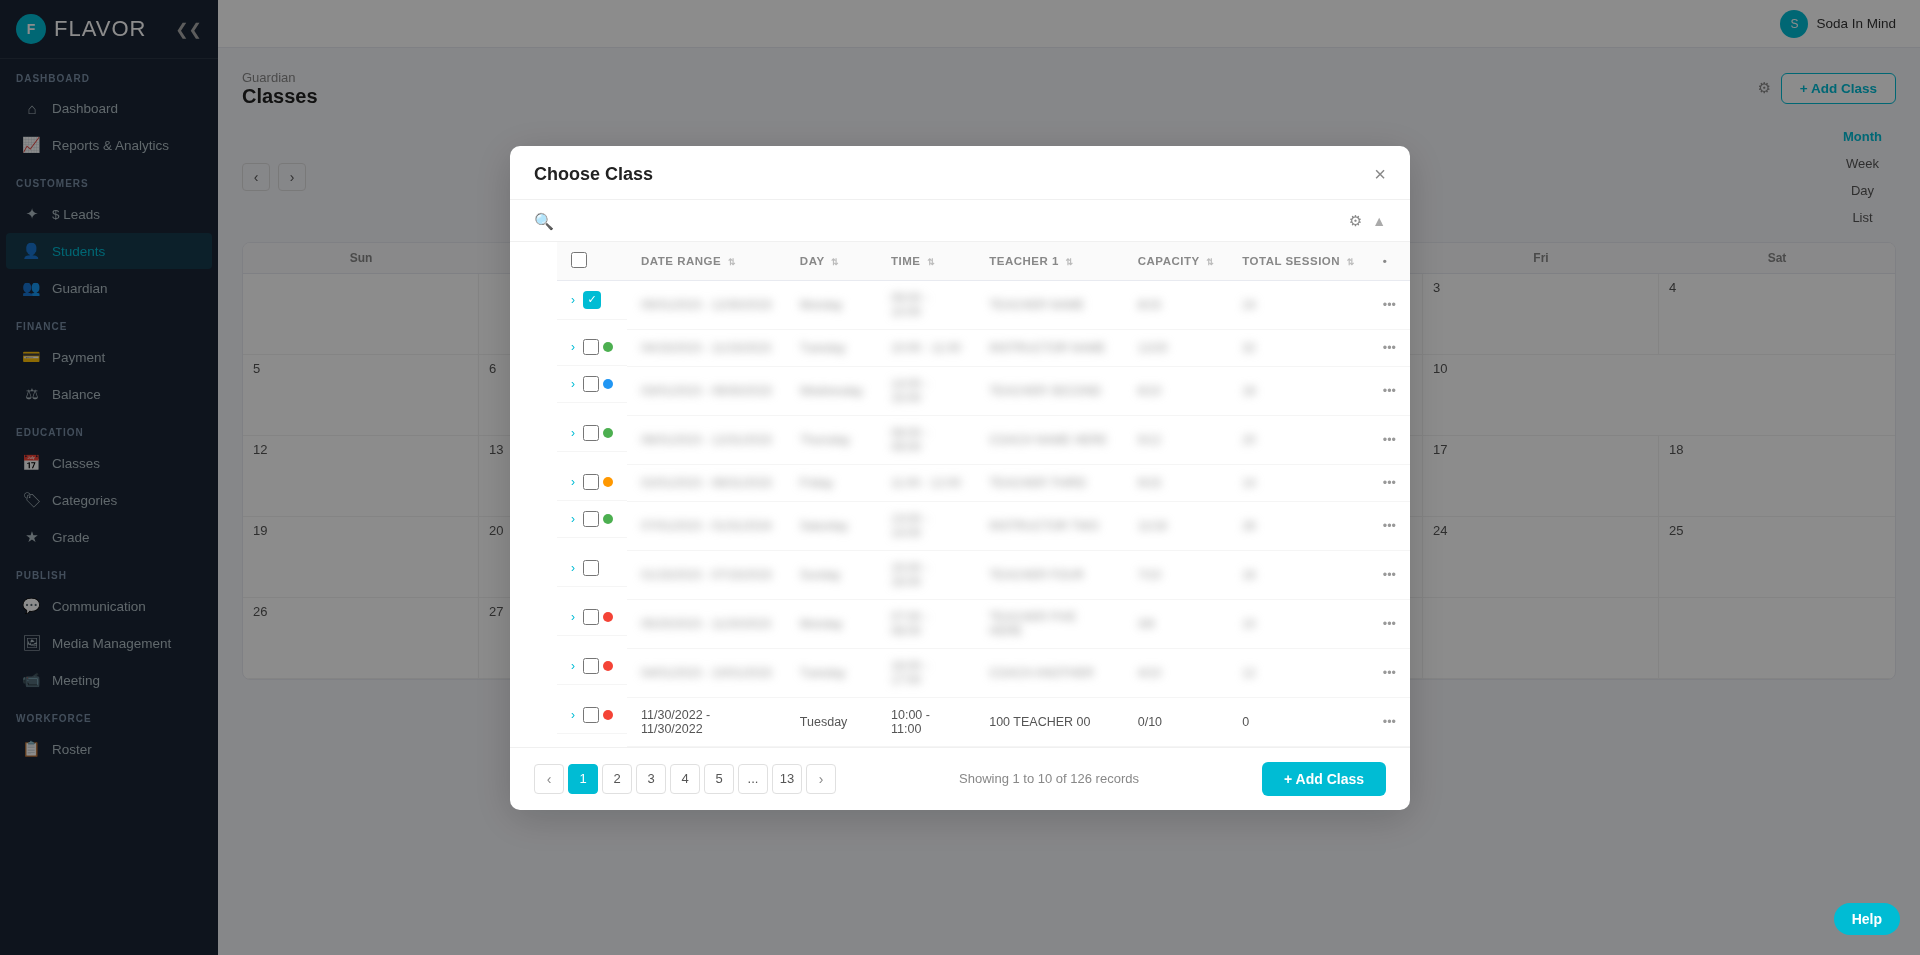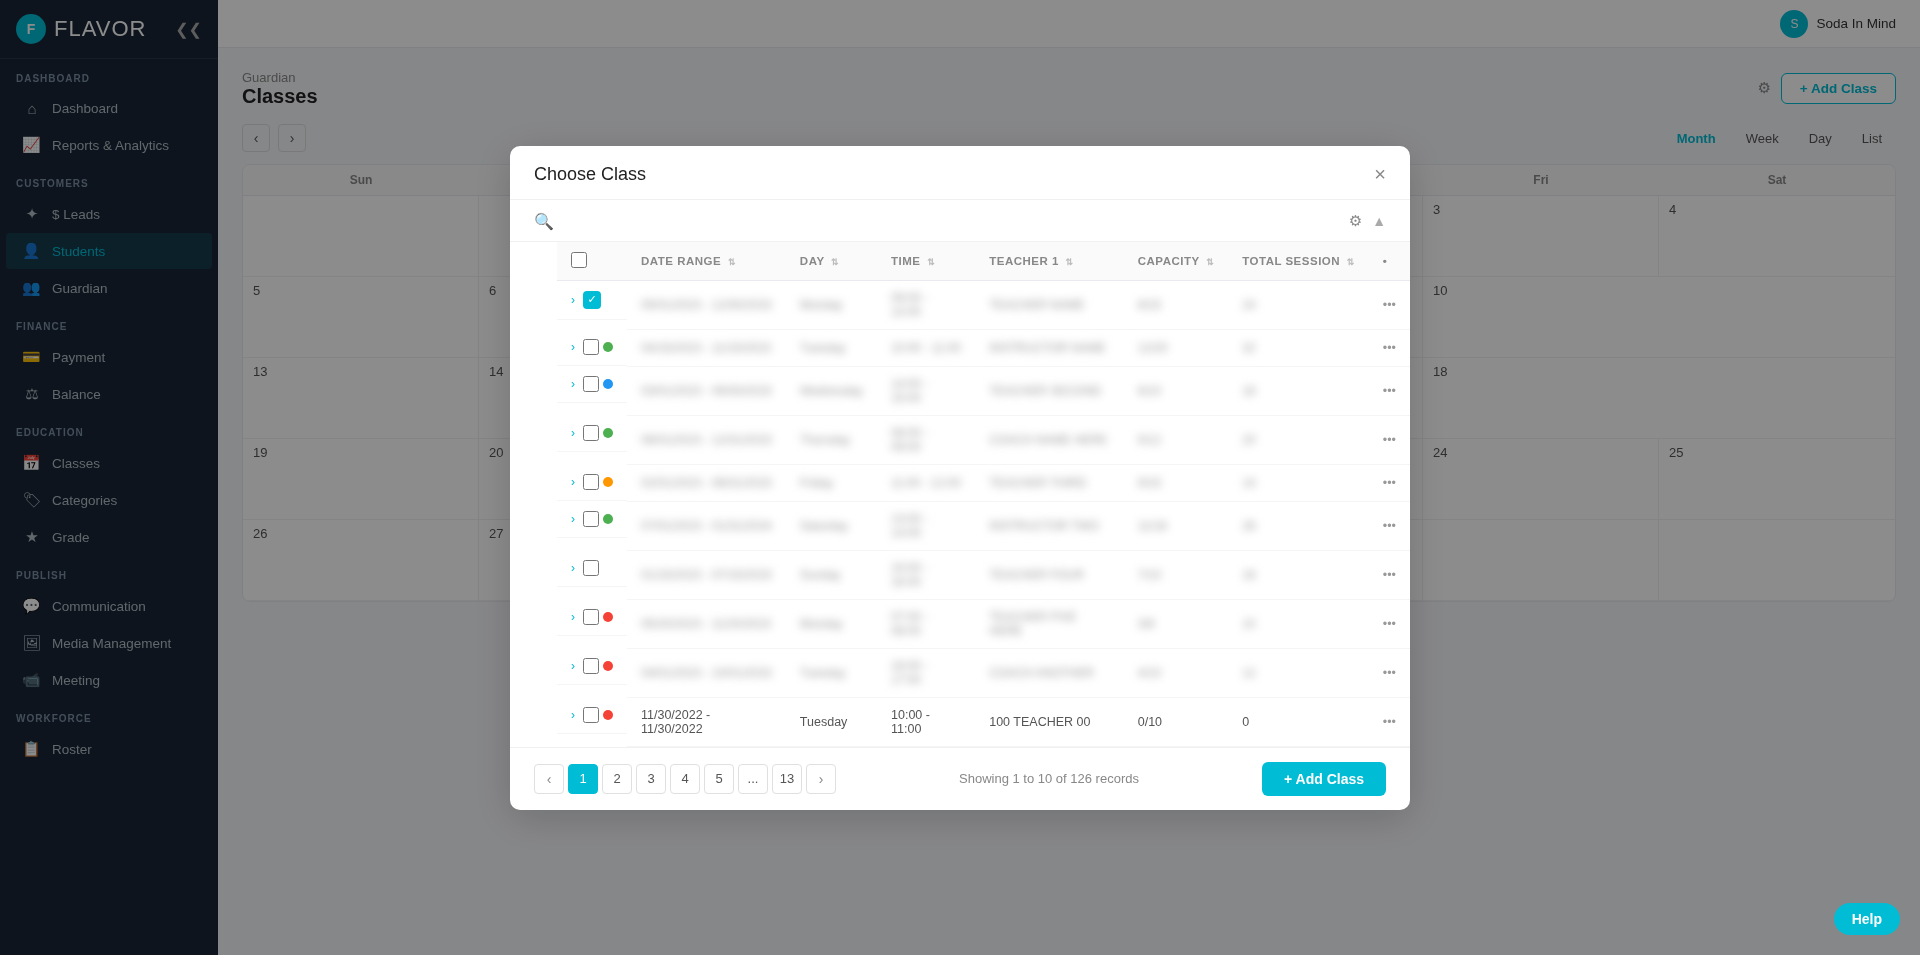--- a/index.html
+++ b/index.html
@@ -144,20 +144,21 @@
       border-radius: 4px;
       width: 28px; height: 28px;
       cursor: pointer;
       font-size: 14px;
       display: flex; align-items: center; justify-content: center;
       color: #555;
     }
     .view-tabs {
       display: flex;
       gap: 2px;
+      flex-direction: column;
     }
     .view-tab {
       padding: 5px 14px;
       font-size: 13px;
       cursor: pointer;
       color: #555;
       border: none;
       background: none;
       border-radius: 4px;
     }
@@ -229,21 +230,21 @@
     }
     .modal-header {
       display: flex;
       align-items: center;
       justify-content: space-between;
       padding: 18px 24px 14px;
       border-bottom: 1px solid #f0f0f0;
     }
     .modal-title {
       font-size: 18px;
-      font-weight: 400;
+      font-weight: 700;
       color: #222;
     }
     .modal-close {
       background: none;
       border: none;
       font-size: 20px;
       color: #888;
       cursor: pointer;
       line-height: 1;
     }
@@ -551,20 +552,23 @@
               <div class="cal-day-num">8</div>
             </div>
             <div class="cal-cell">
               <div class="cal-day-num">9</div>
             </div>
             <div class="cal-cell">
               <div class="cal-day-num">10</div>
             </div>
           </div>
           <div class="cal-row">
+            <div class="cal-cell">
+              <div class="cal-day-num">12</div>
+            </div>
             <div class="cal-cell">
               <div class="cal-day-num">13</div>
             </div>
             <div class="cal-cell">
               <div class="cal-day-num">14</div>
             </div>
             <div class="cal-cell">
               <div class="cal-day-num">15</div>
             </div>
             <div class="cal-cell">

